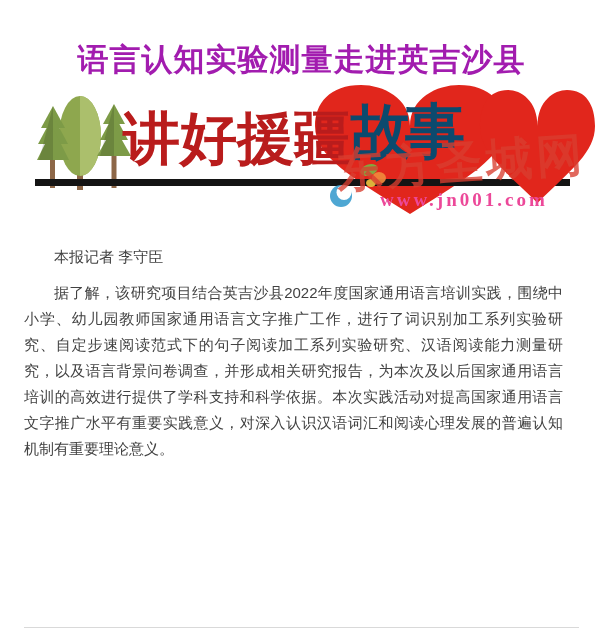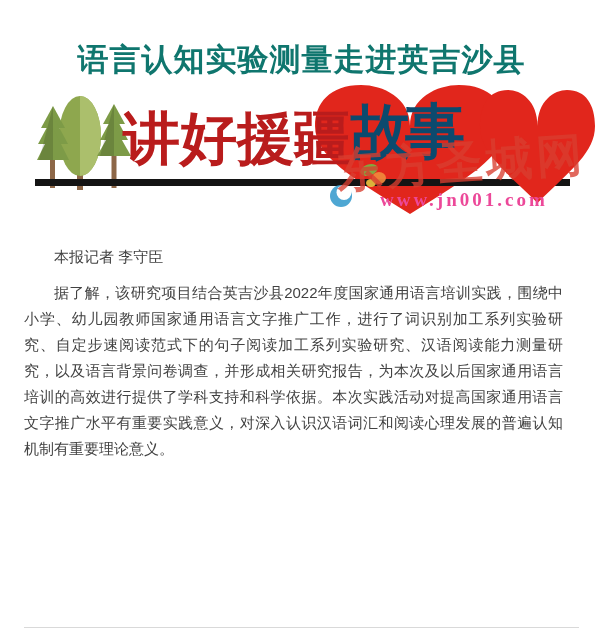--- a/index.html
+++ b/index.html
@@ -3,21 +3,21 @@
 <meta charset="utf-8">
 <style>
   html,body{margin:0;padding:0;background:#ffffff;}
   .screen{
     position:relative;width:603px;height:634px;background:#ffffff;overflow:hidden;
     font-family:"Liberation Sans","DejaVu Sans",sans-serif;
   }
   
   .headline{
     position:absolute;top:19px;left:0;width:603px;text-align:center;
-    font-size:31px;line-height:40px;font-weight:700;color:#0f766e;letter-spacing:1px;
+    font-size:31px;line-height:40px;font-weight:700;color:#a21caf;letter-spacing:1px;
   }
   
   .banner{position:absolute;left:35px;top:84px;width:568px;height:131px;}
   .ground-line{position:absolute;left:0;top:95px;width:535px;height:7px;background:#141414;z-index:2;}
   .trees{position:absolute;left:2px;top:10px;width:95px;height:96px;z-index:1;}
   .slogan-red{
     position:absolute;left:88px;top:26px;z-index:1;
     font-size:57px;line-height:1;font-weight:800;color:#b91c1c;letter-spacing:0px;white-space:nowrap;
   }
   .hearts{position:absolute;left:278px;top:0;width:290px;height:131px;z-index:1;}

